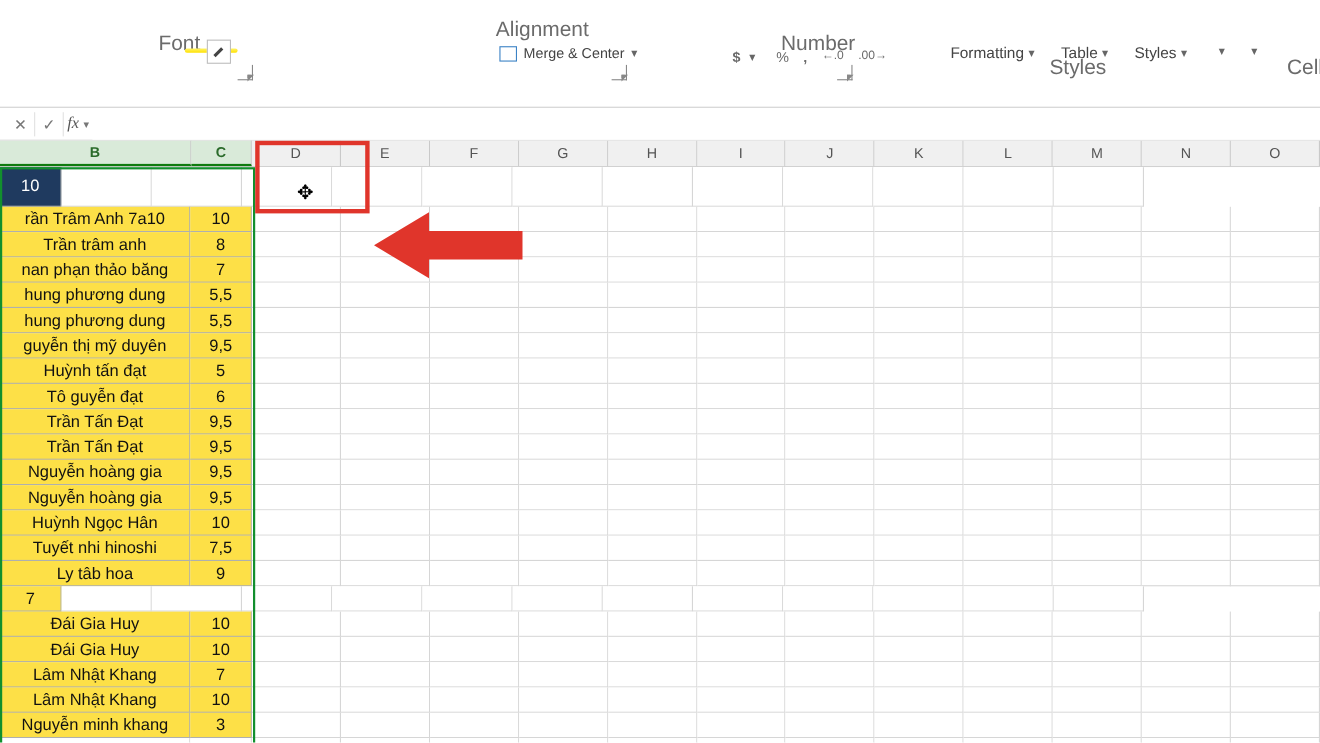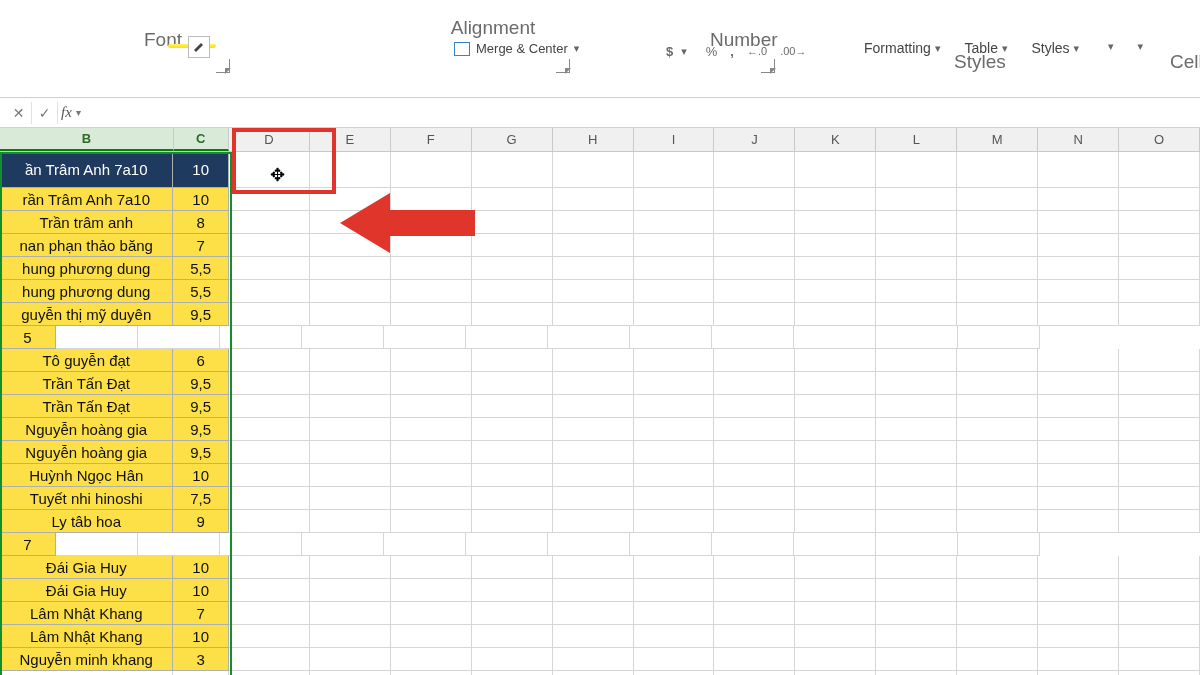--- a/index.html
+++ b/index.html
@@ -287,21 +287,20 @@
     <div class="ch colSm">L</div>
     <div class="ch colSm">M</div>
     <div class="ch colSm">N</div>
     <div class="ch colSm">O</div>
   </div>
 
   <div class="sel-frame"></div>
 
   <div class="grid-area" id="grid">
       <div class="row data sel" style="height: 36px;">
-        <div class="cell colB center">ần Trâm Anh 7a10</div>
         <div class="cell colC center">10</div>
         <div class="cell colSm"></div>
         <div class="cell colSm"></div>
         <div class="cell colSm"></div>
         <div class="cell colSm"></div>
         <div class="cell colSm"></div>
         <div class="cell colSm"></div>
         <div class="cell colSm"></div>
         <div class="cell colSm"></div>
         <div class="cell colSm"></div>
@@ -399,20 +398,21 @@
         <div class="cell colSm"></div>
         <div class="cell colSm"></div>
         <div class="cell colSm"></div>
         <div class="cell colSm"></div>
         <div class="cell colSm"></div>
         <div class="cell colSm"></div>
         <div class="cell colSm"></div>
         <div class="cell colSm"></div>
       </div>
       <div class="row data">
+        <div class="cell colB center">Huỳnh tấn đạt</div>
         <div class="cell colC center">5</div>
         <div class="cell colSm"></div>
         <div class="cell colSm"></div>
         <div class="cell colSm"></div>
         <div class="cell colSm"></div>
         <div class="cell colSm"></div>
         <div class="cell colSm"></div>
         <div class="cell colSm"></div>
         <div class="cell colSm"></div>
         <div class="cell colSm"></div>

